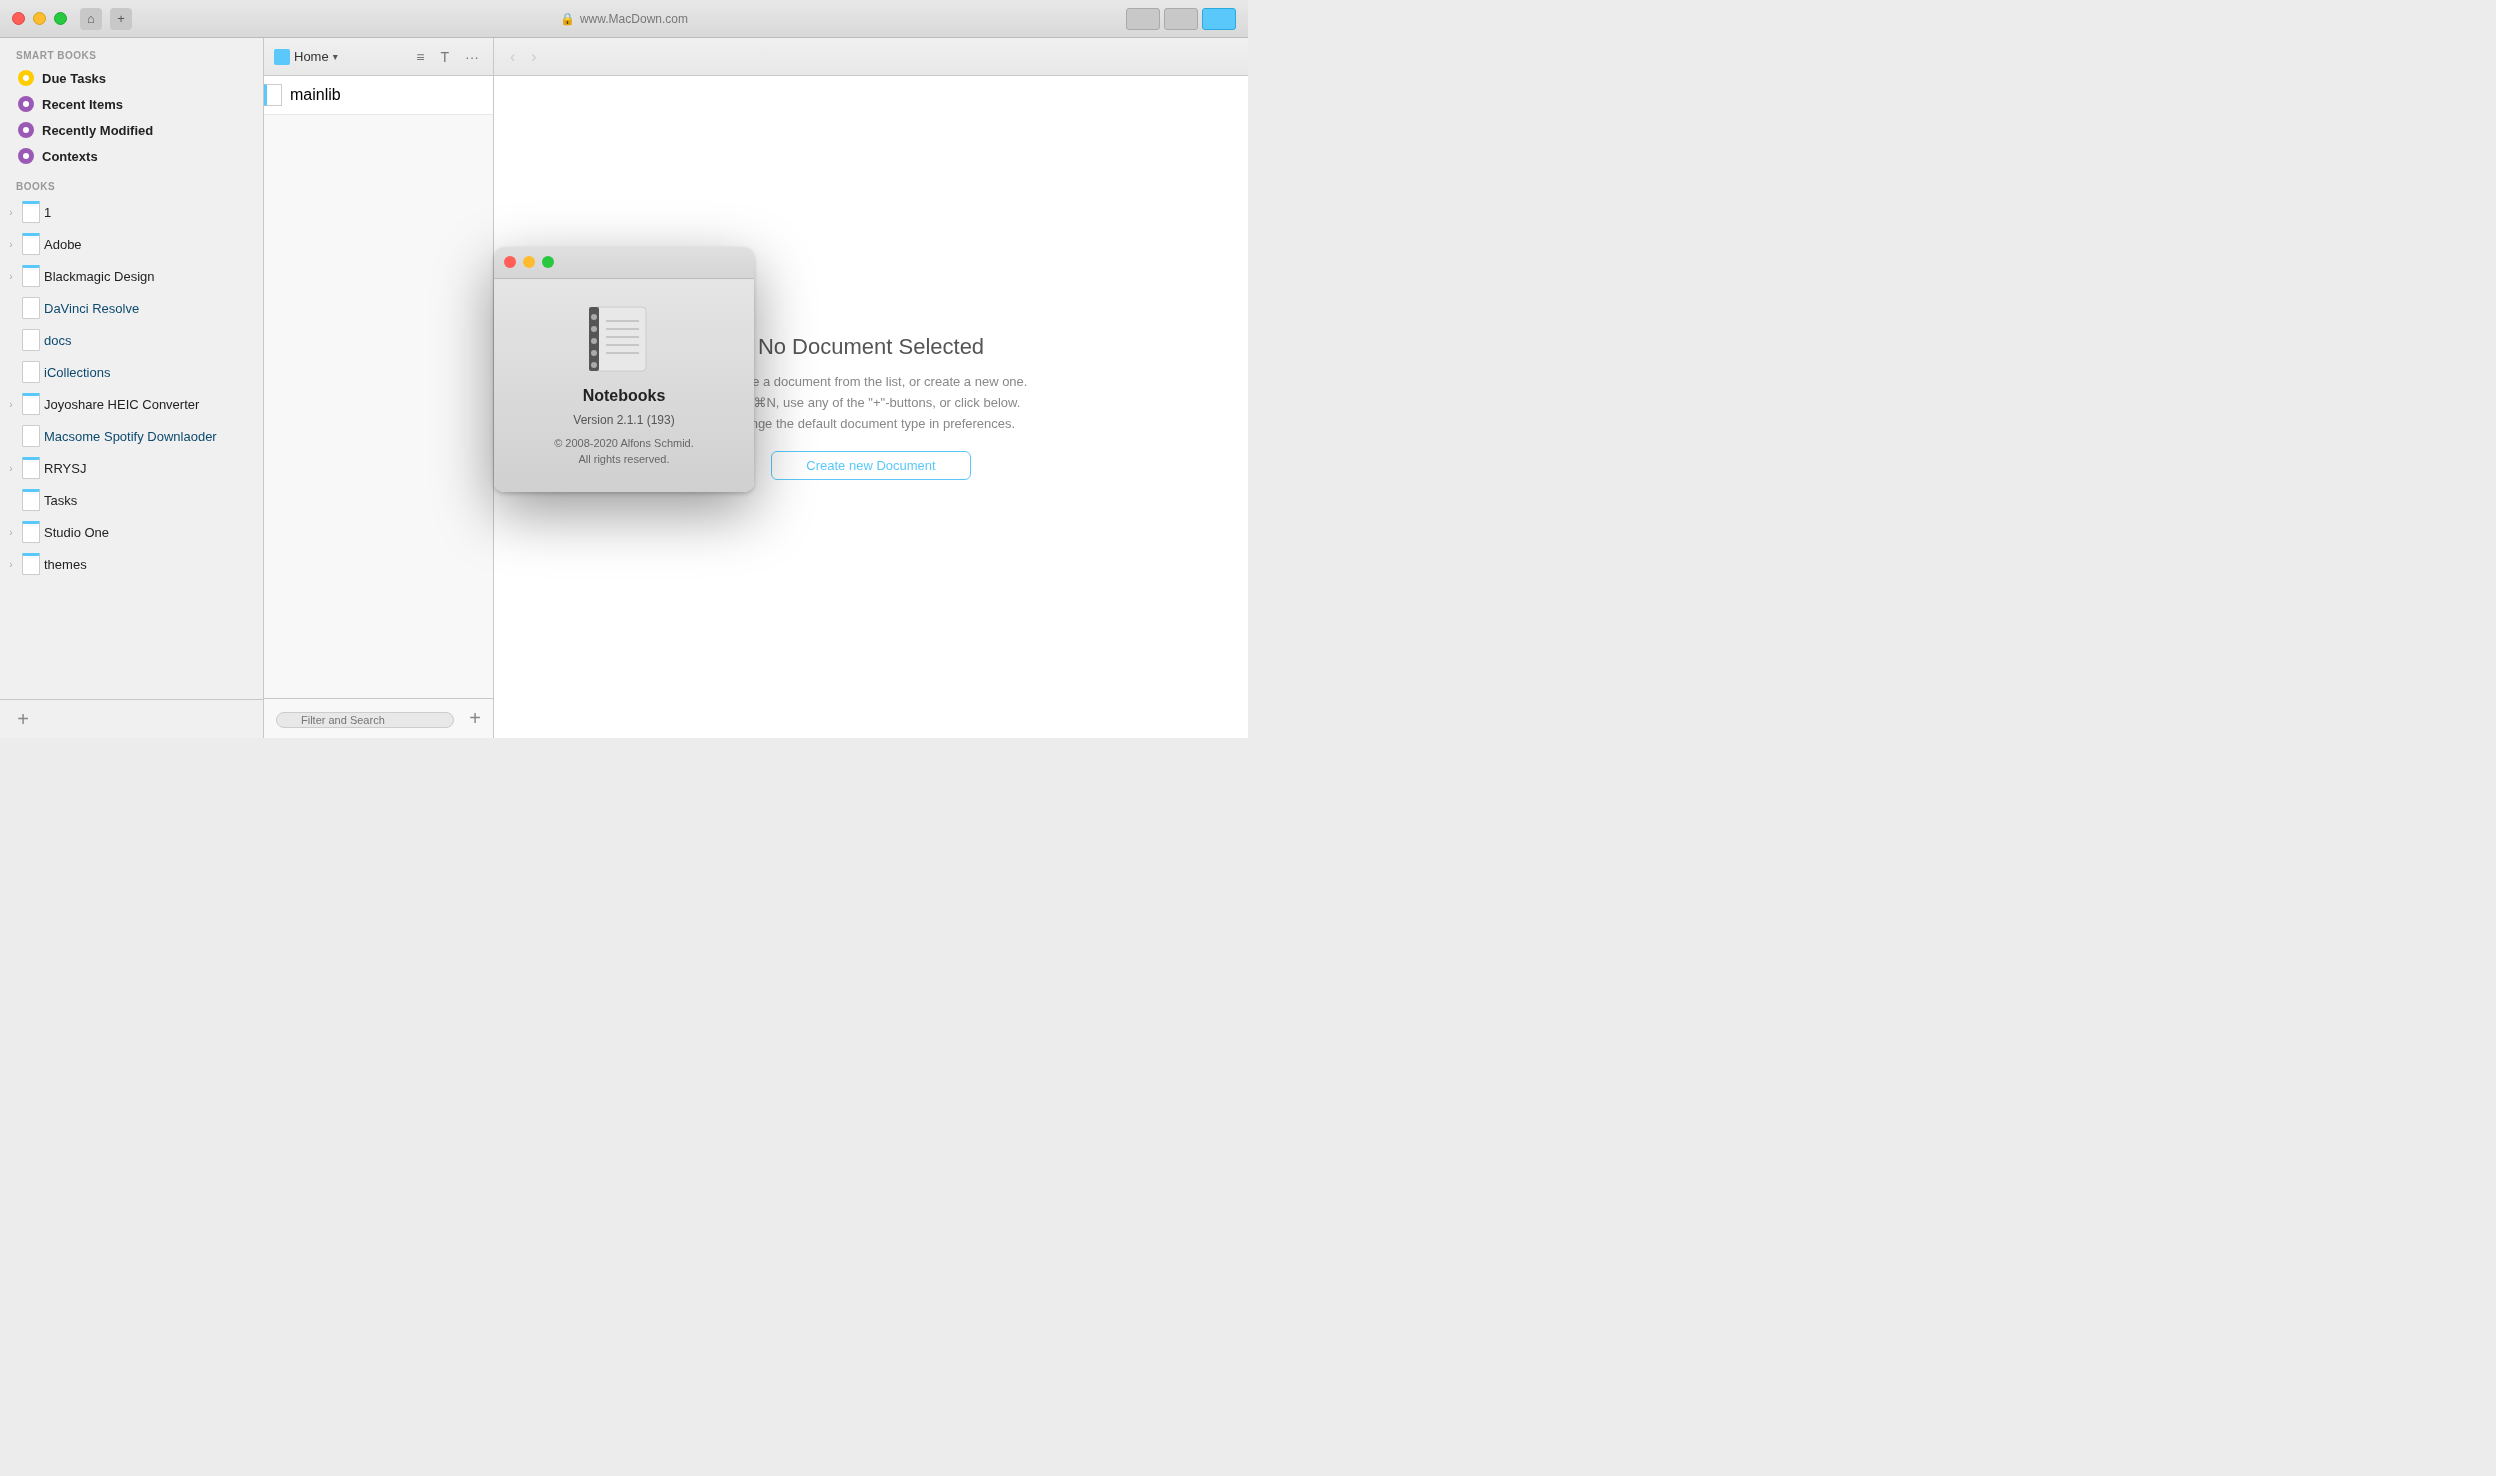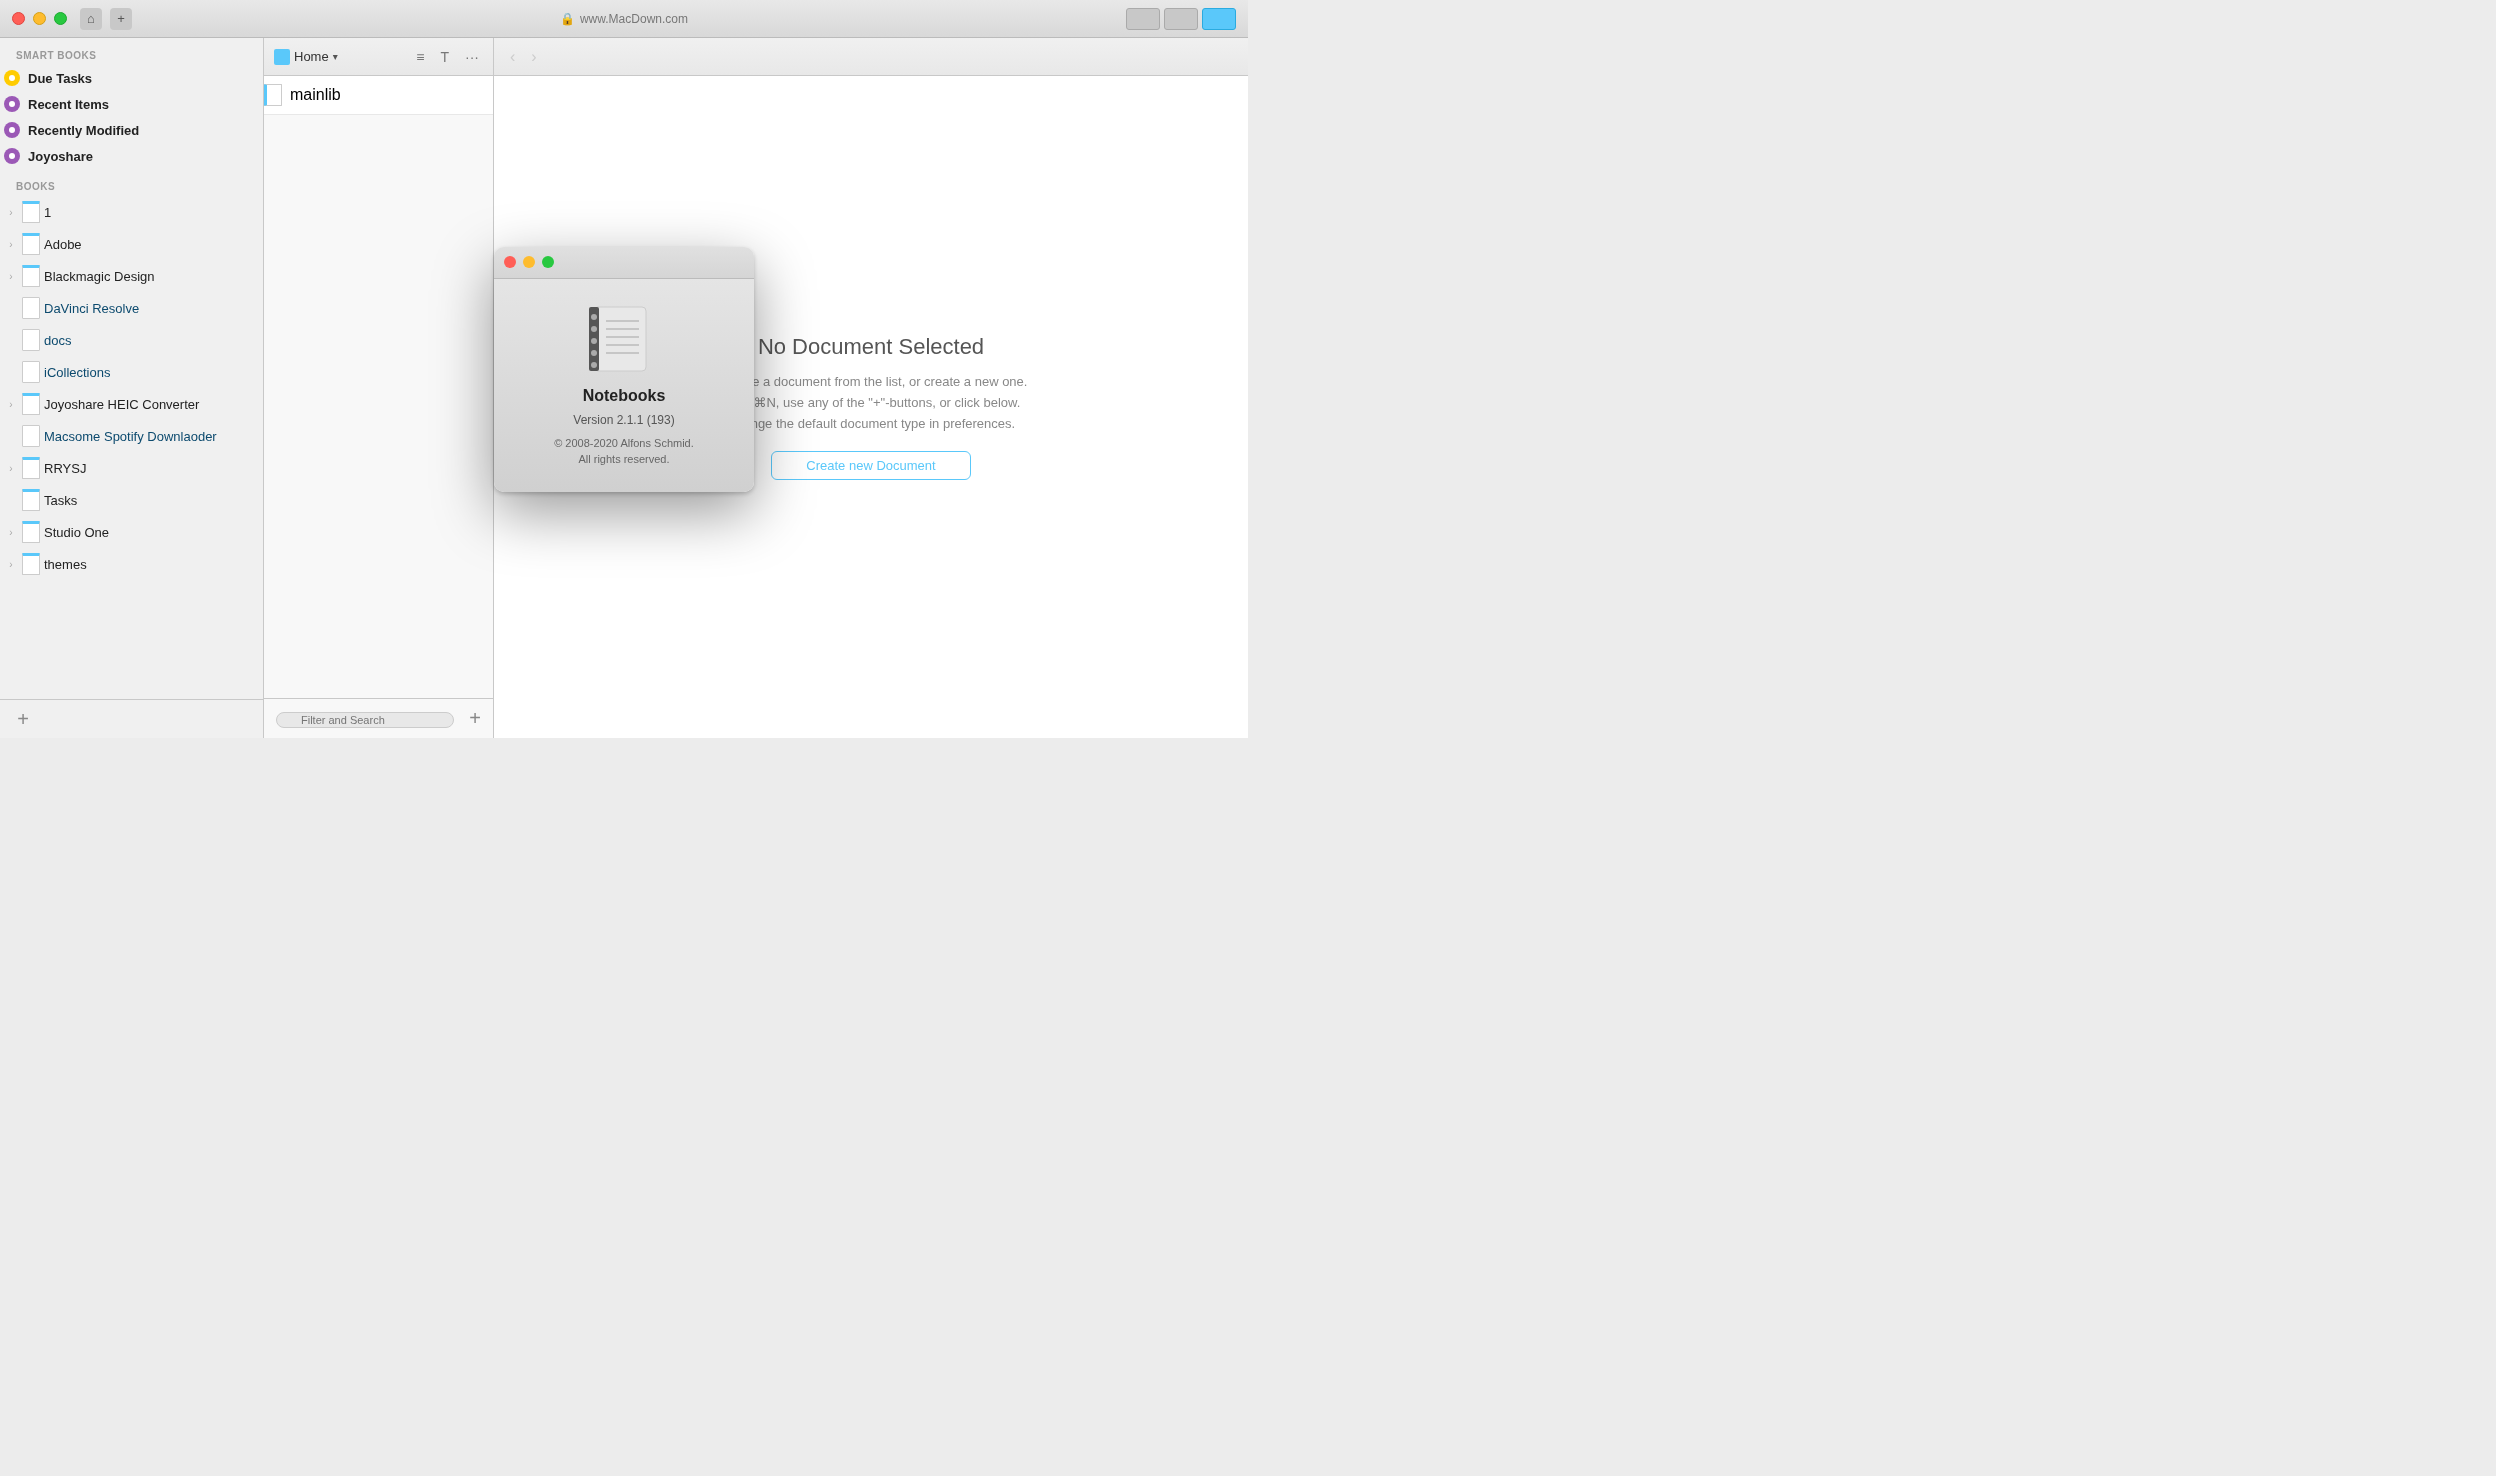--- a/index.html
+++ b/index.html
@@ -101,21 +101,21 @@
       font-size: 10px;
       font-weight: 600;
       color: #999;
       letter-spacing: 0.5px;
       text-transform: uppercase;
       padding: 12px 16px 4px;
     }
     .sidebar-item {
       display: flex;
       align-items: center;
-      padding: 5px 4px;
+      padding: 5px 18px;
       cursor: pointer;
       font-size: 13px;
       color: #222;
       gap: 8px;
     }
     .sidebar-item.bold { font-weight: 700; }
     .smart-icon {
       width: 16px;
       height: 16px;
       border-radius: 50%;
@@ -457,21 +457,21 @@
           </svg>
       </div>
       <span>Recently Modified</span>
     </div>
     <div class="sidebar-item bold">
       <div class="smart-icon purple">
         <svg width="10" height="10" viewBox="0 0 10 10">
             <circle cx="5" cy="5" r="3" fill="white"></circle>
           </svg>
       </div>
-      <span>Joyoshare</span>
+      <span>Contexts</span>
     </div>
 
     <div class="sidebar-section-label">Books</div>
 
     <div class="book-item">
       <div class="chevron">›</div>
       <div class="book-icon blue-tab"></div>
       <span>1</span>
     </div>
     <div class="book-item">

